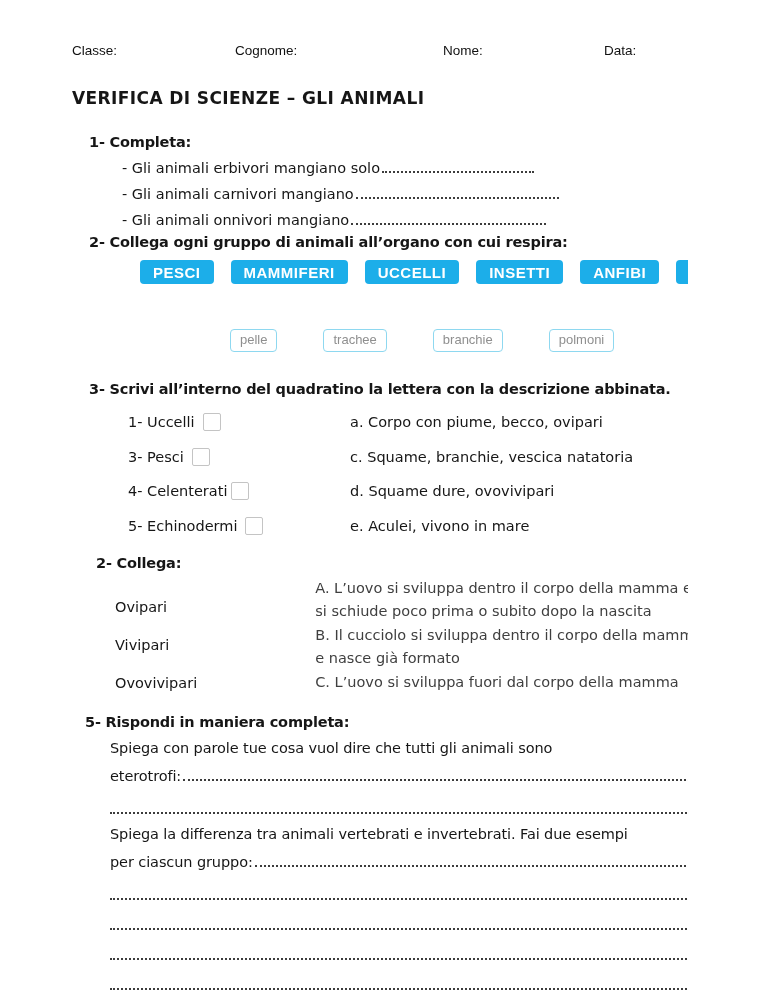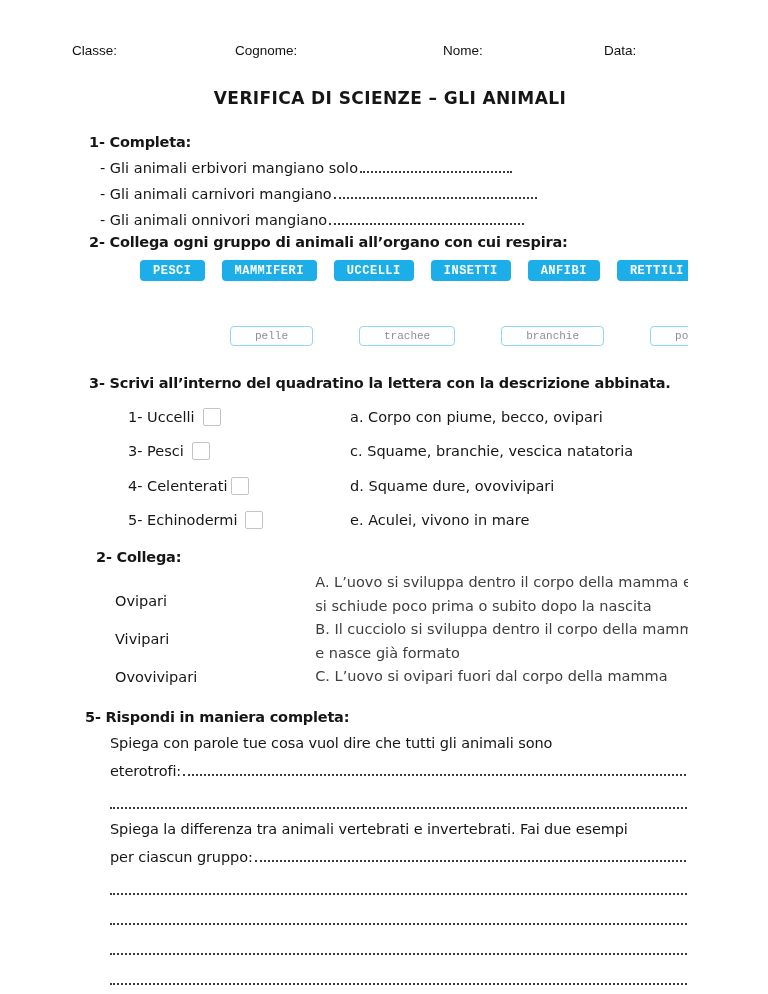--- a/index.html
+++ b/index.html
@@ -4,39 +4,39 @@
 <style>
   html,body{margin:0;padding:0;background:#fff;}
   .page{position:relative;width:688px;height:994px;background:#ffffff;overflow:hidden;
         font-family:"DejaVu Sans",sans-serif;color:#161616;}
   
   .header-field{position:absolute;top:43px;font-family:"Liberation Sans",sans-serif;
                 font-size:13.5px;color:#111;}
   .hf-0{left:72px}.hf-1{left:235px}.hf-2{left:443px}.hf-3{left:604px}
   
   .main{position:absolute;top:80px;left:72px;width:636px;}
-  .doc-title{text-align:center;font-size:17px;font-weight:bold;letter-spacing:.4px;margin:8px 0 0 0;}
+  .doc-title{text-align:left;font-size:17px;font-weight:bold;letter-spacing:.4px;margin:8px 0 0 0;}
   .section-heading{font-weight:bold;font-size:14.5px;letter-spacing:-.2px;white-space:nowrap;}
   .h1{margin:26px 0 0 17px;}
   .h2{margin:6px 0 0 17px;}
   .h3{margin:29px 0 0 17px;}
   .h4{margin:12px 0 0 24px;}
   .h5{margin:20px 0 0 13px;}
   
-  .fill-line{display:flex;align-items:flex-end;margin-left:28px;height:26px;font-size:14.5px;}
+  .fill-line{display:flex;align-items:flex-end;margin-left:50px;height:26px;font-size:14.5px;}
   .fill-line .leader{flex:1;border-bottom:2px dotted #3c3c3c;margin-bottom:3px;margin-left:2px;}
   .w1{width:412px}.w2{width:437px}.w3{width:424px}
   
   .chip-row{display:flex;gap:17px;margin:10px 0 0 68px;}
-  .chip{background:#1caee9;color:#fff;font-family:Liberation Mono, monospace;
-        font-size:12px;font-weight:bold;letter-spacing:.5px;padding:5px 13px 4px;
+  .chip{background:#1caee9;color:#fff;font-family:Liberation Sans, sans-serif;
+        font-size:15px;font-weight:bold;letter-spacing:.5px;padding:5px 13px 4px;
         border-radius:4px;line-height:1;}
   .organ-row{display:flex;gap:46px;margin:45px 0 0 158px;}
   .organ-box{border:1.5px solid #8ed8f0;border-radius:4px;color:#8f8f8f;
-             font-family:Liberation Mono, monospace;font-size:11px;padding:2px 24px;line-height:1.3;}
+             font-family:Liberation Sans, sans-serif;font-size:13px;padding:2px 9px;line-height:1.3;}
   
   .s3-rows{margin:8px 0 0 56px;}
   .s3-row{display:flex;align-items:center;height:34.5px;font-size:14.5px;}
   .s3-left{width:222px;display:flex;align-items:center;gap:8px;}
   .answer-box{width:16px;height:16px;border:1.5px solid #c4c4c4;border-radius:2px;background:#fff;flex:0 0 auto;}
   .s3-row:nth-child(3) .answer-box{margin-left:-4px;}
   .s3-desc{font-size:14.5px;}
   
   .s4-cols{display:flex;margin-top:2px;}
   .s4-left{margin-left:43px;width:164px;padding-top:26px;display:flex;flex-direction:column;gap:22px;
@@ -127,21 +127,21 @@
     <div class="section-heading h4">2- Collega:</div>
     <div class="s4-cols">
       <div class="s4-left">
         <span>Ovipari</span>
         <span>Vivipari</span>
         <span>Ovovivipari</span>
       </div>
       <div class="s4-right">
         <div>A. L’uovo si sviluppa dentro il corpo della mamma e si schiude poco prima o subito dopo la nascita</div>
         <div>B. Il cucciolo si sviluppa dentro il corpo della mamma e nasce già formato</div>
-        <div>C. L’uovo si ovipari fuori dal corpo della mamma</div>
+        <div>C. L’uovo si sviluppa fuori dal corpo della mamma</div>
       </div>
     </div>
 
     <div class="section-heading h5">5-  Rispondi in maniera completa:</div>
     <div class="s5-body">
       <div class="s5-text">Spiega con parole tue cosa vuol dire che tutti gli animali sono</div>
       <div class="fill-line" style="margin-left:0;height:28px;">
         <span>eterotrofi:</span>
         <span class="leader"></span>
       </div>

